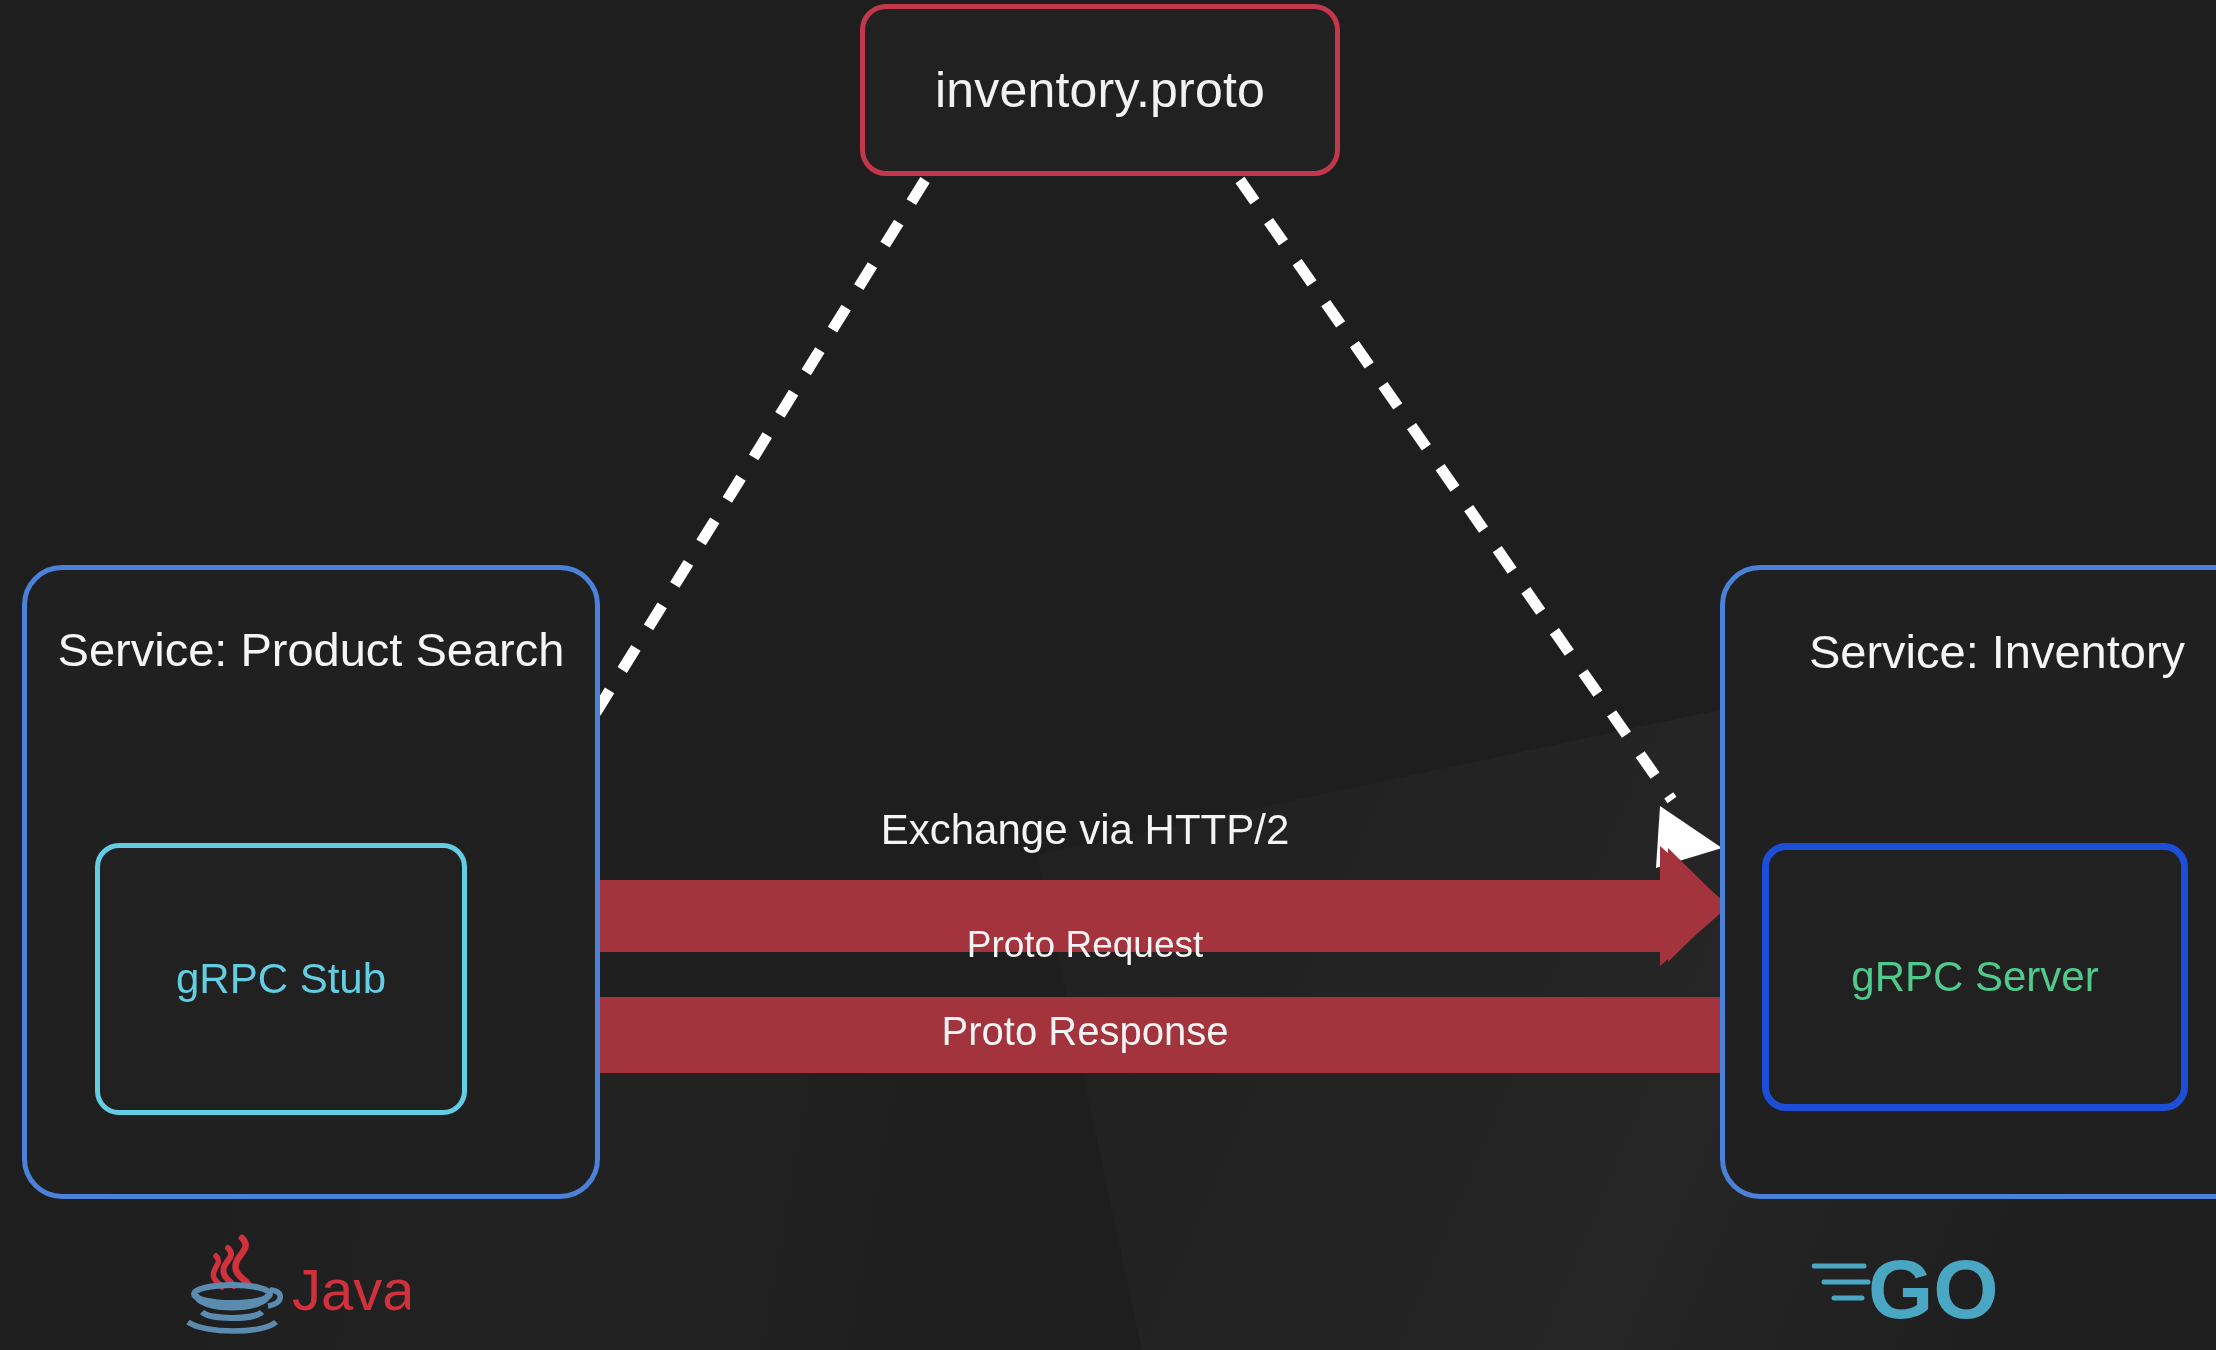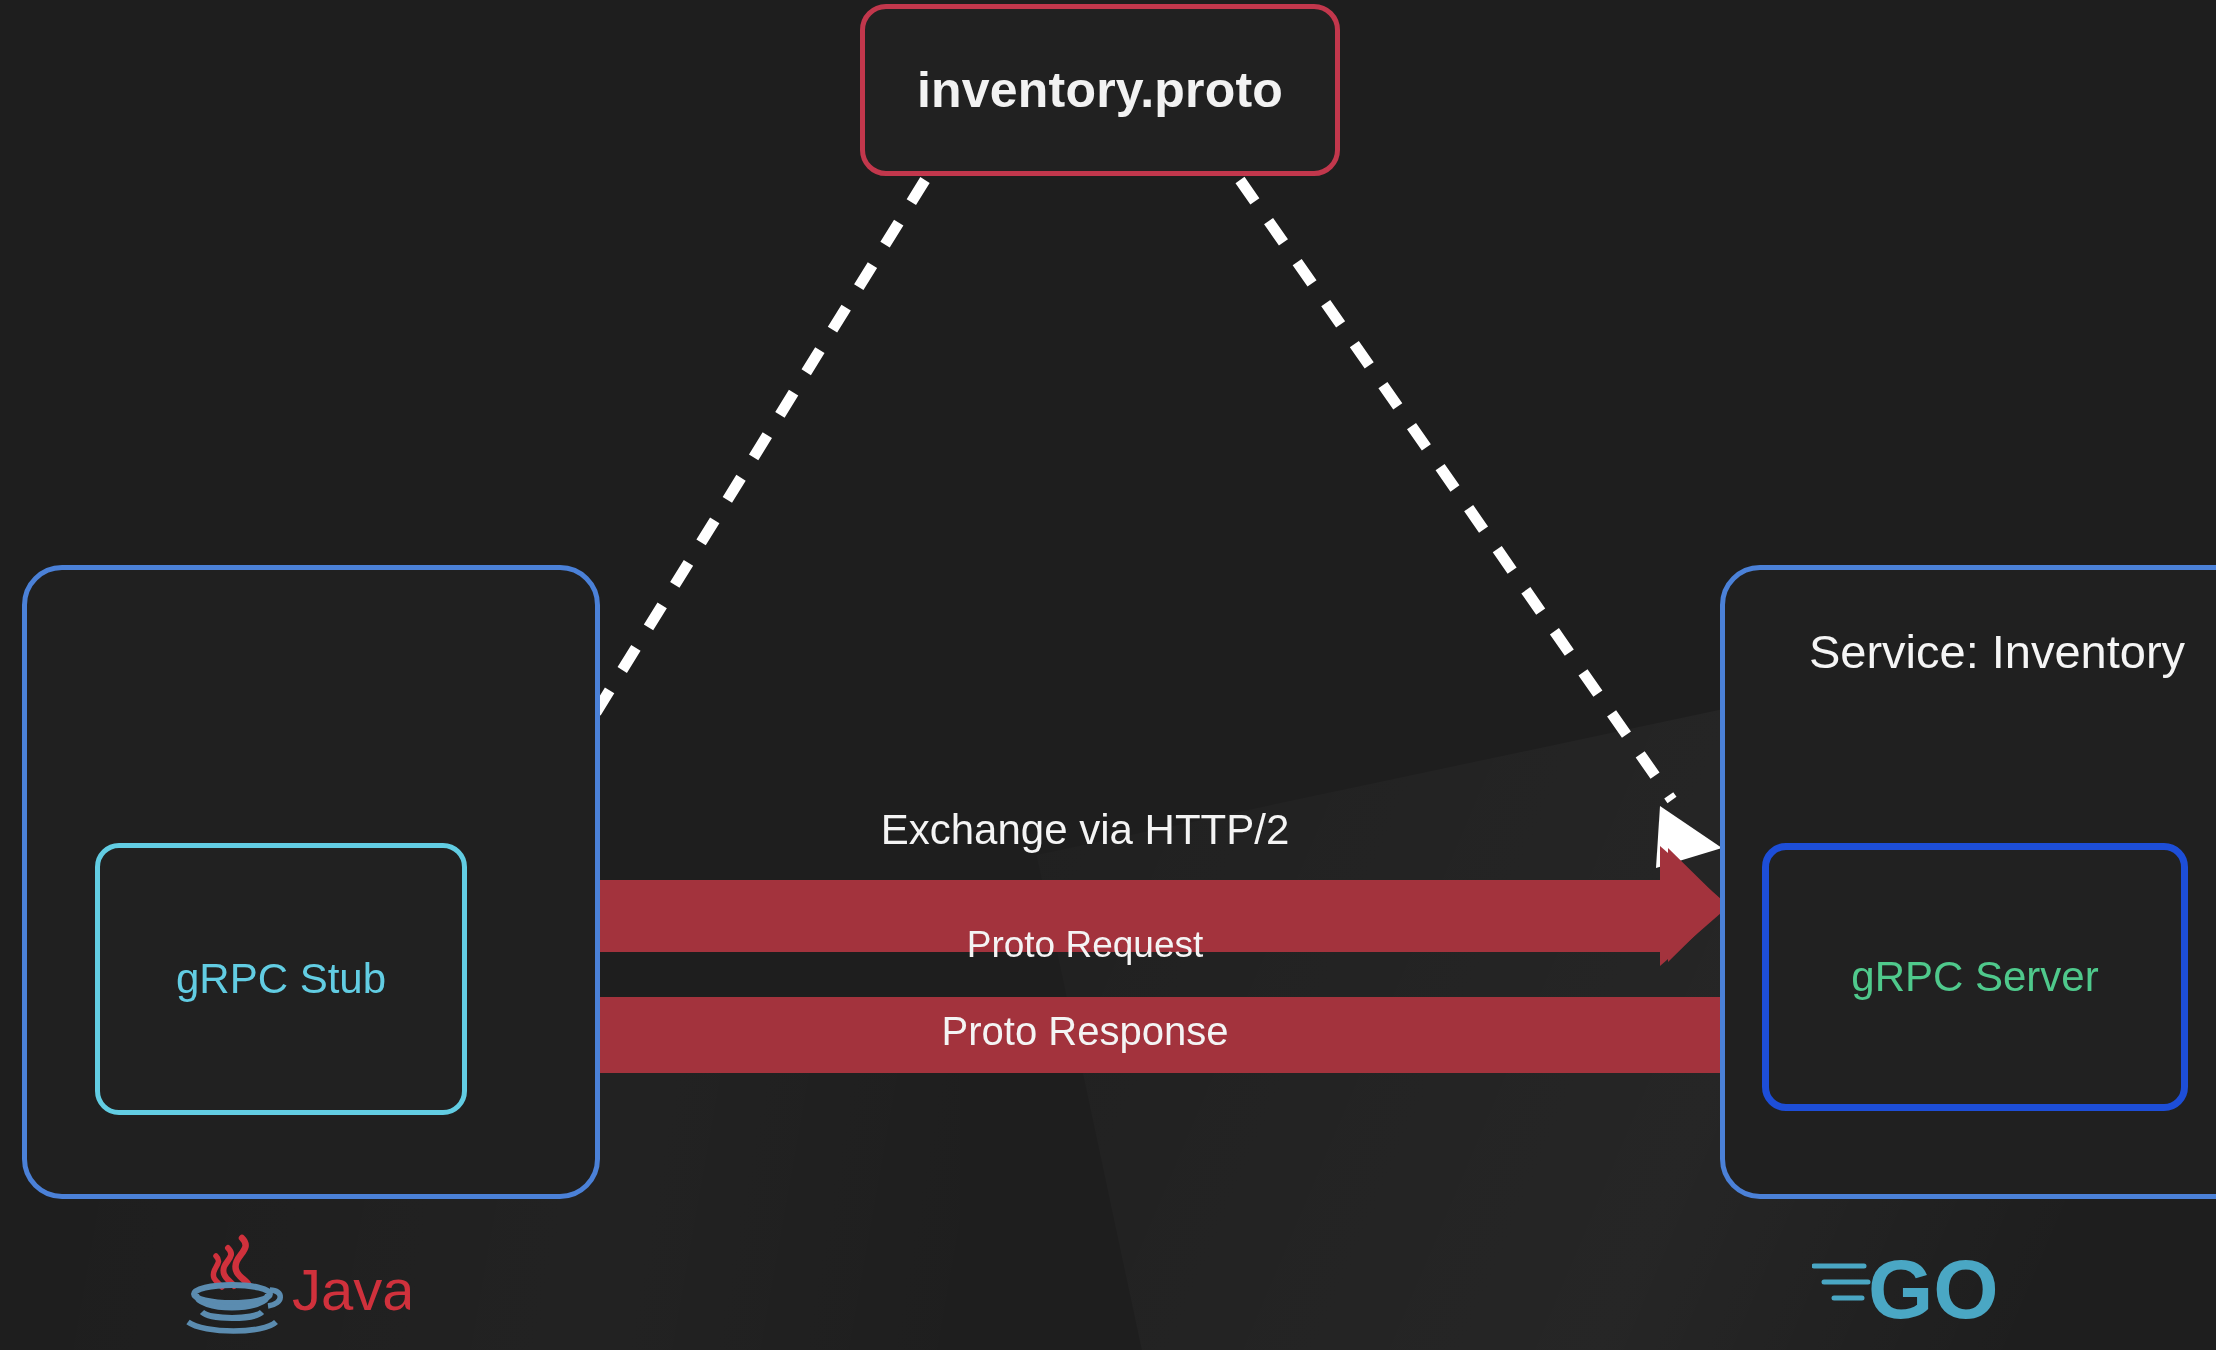--- a/index.html
+++ b/index.html
@@ -48,21 +48,20 @@
     background: #212121;
     box-sizing: border-box;
     display: flex;
     align-items: center;
     justify-content: center;
   }
   .proto-box .label {
     color: #f2f2f2;
     font-size: 50px;
     letter-spacing: 0.2px;
-    font-weight: bold;
   }
 
   .service-box {
     position: absolute;
     top: 565px;
     height: 634px;
     border: 5px solid #4b81d8;
     border-radius: 40px;
     background: #202020;
     box-sizing: border-box;
@@ -167,20 +166,21 @@
       <rect x="560" y="997" width="1160" height="76" fill="#a3333d"></rect>
       <polygon fill="#a3333d" points="497,1032 566,968 566,1096"></polygon>
     </g>
   </svg>
 
   <div class="proto-box">
     <span class="label">inventory.proto</span>
   </div>
 
   <div class="service-box left">
+    <div class="service-title">Service: Product Search</div>
     <div class="inner-box stub">
       <span class="label">gRPC Stub</span>
     </div>
   </div>
 
   <div class="service-box right">
     <div class="service-title">Service: Inventory</div>
     <div class="inner-box server">
       <span class="label">gRPC Server</span>
     </div>

